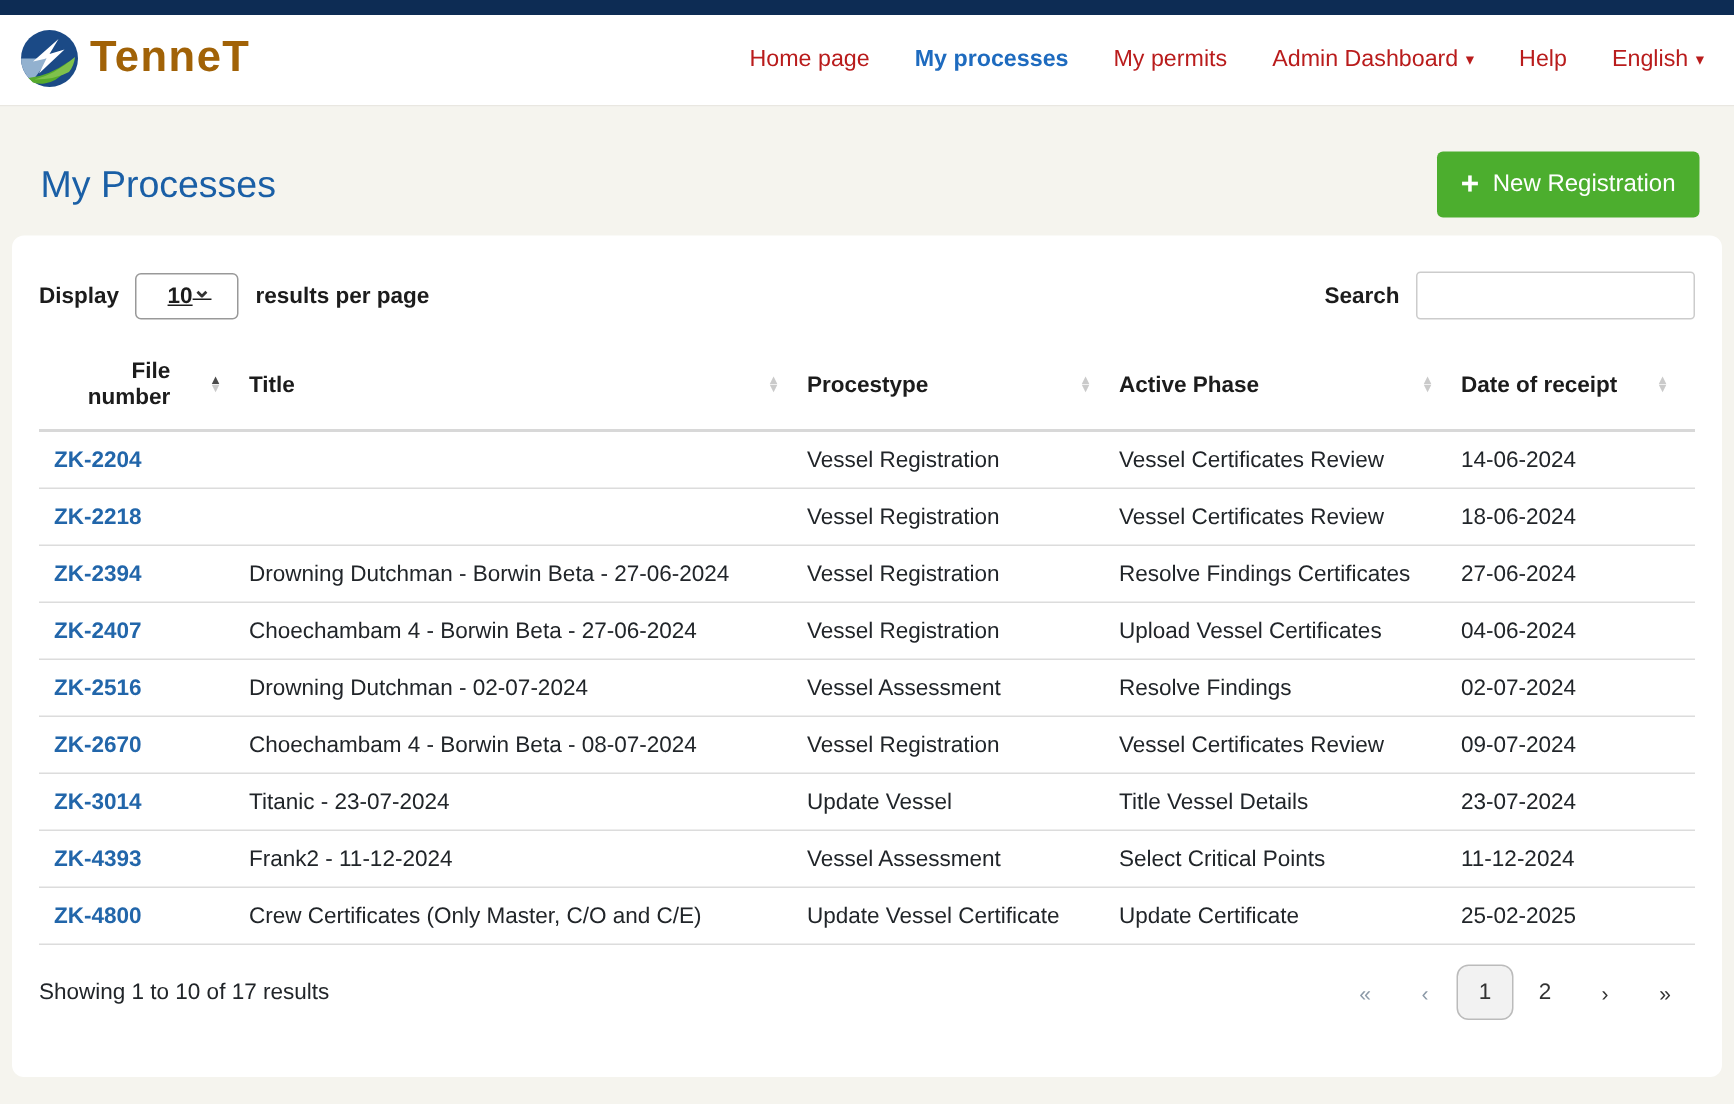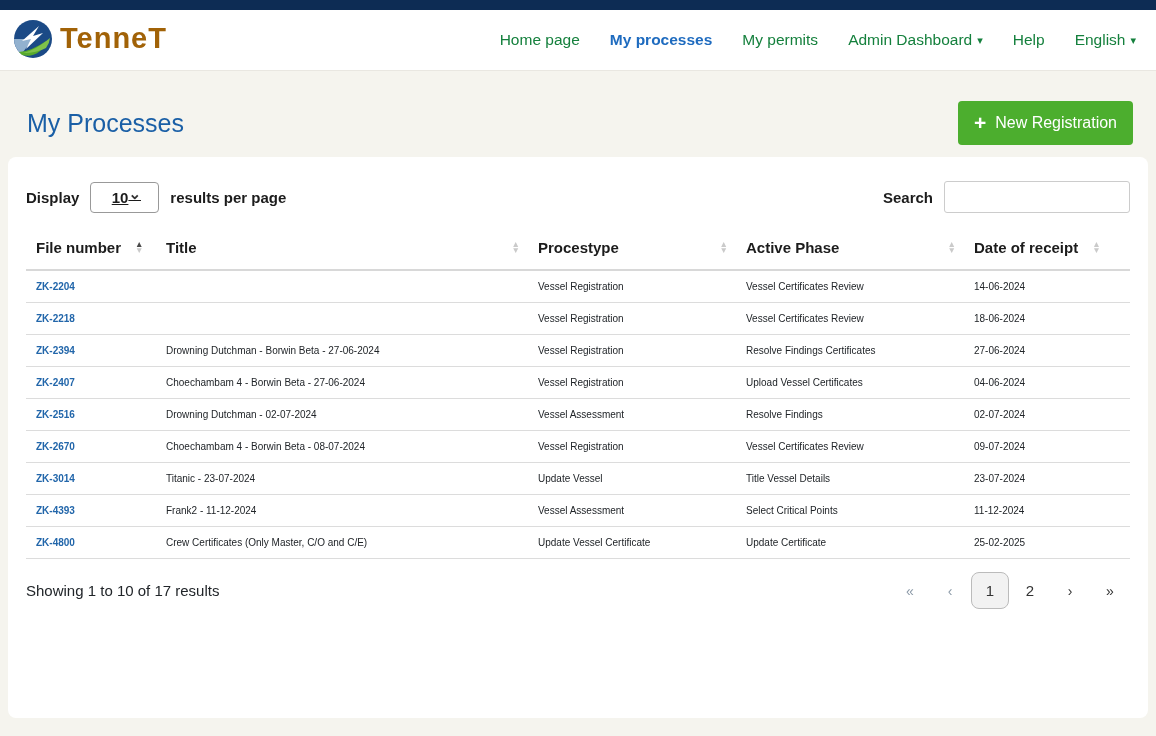--- a/index.html
+++ b/index.html
@@ -14,21 +14,21 @@
   
   .topbar { height:10px; background:#0d2c54; }
   
   .navbar {
     height:61px; background:#fff; display:flex; align-items:center;
     padding:0 20px 0 10px; border-bottom:1px solid #e9e7e1;
   }
   .logo { display:flex; align-items:center; gap:4px; cursor:pointer; }
   .logo-text { font-size:29px; font-weight:700; color:#a16207; letter-spacing:1px; line-height:1; margin-top:-3px; }
   .nav-links { margin-left:auto; display:flex; align-items:center; gap:30px; font-size:15.5px; }
-  .nav-link { cursor:pointer; white-space:nowrap; color:#15803d; }
+  .nav-link { cursor:pointer; white-space:nowrap; color:#b91c1c; }
   .nav-link.active { color:#1e6bbf; font-weight:700; }
   .caret-down { font-size:11px; margin-left:5px; position:relative; top:-1px; }
   
   .page-head { display:flex; justify-content:space-between; align-items:center; padding:30px 23px 12px 27px; }
   .page-title { font-size:25px; color:#1a5fa6; font-weight:400; }
   .btn-new {
     background:#4cae2e; color:#fff; border:none; border-radius:4px;
     font-family:"Liberation Sans", sans-serif;
     font-size:16px; padding:0 16px; height:44px;
     display:flex; align-items:center; gap:9px; cursor:pointer;
@@ -49,24 +49,24 @@
   .search-input {
     width:186px; height:32px; border:1px solid #ccc; border-radius:3px;
     padding:0 8px; font-size:15px; font-family:"Liberation Sans", sans-serif;
   }
   
   table { width:100%; border-collapse:collapse; table-layout:fixed; }
   col.c-file { width:130px; } col.c-title { width:372px; } col.c-type { width:208px; }
   col.c-phase { width:228px; } col.c-date { width:auto; }
   th { padding:10px 8px 13px 10px; border-bottom:2px solid #d8d8d8; }
   .th-inner { display:flex; align-items:center; justify-content:space-between; font-size:15px; font-weight:700; color:#1c1c1c; }
-  th.fit .th-inner { justify-content:flex-start; gap:14px; }
+  th.fit .th-inner { justify-content:flex-start; gap:26px;text-align:right; }
   .sort-icon { display:flex; flex-direction:column; align-items:center; line-height:0.62; font-size:8.5px; color:#cacaca; cursor:pointer; }
   .sort-icon .arr.active { color:#4a4a4a; }
-  td { font-size:10px; color:#212529; padding:10px 8px 10px 10px; border-bottom:1px solid #dcdcdc;
+  td { font-size:15px; color:#212529; padding:10px 8px 10px 10px; border-bottom:1px solid #dcdcdc;
        white-space:nowrap; overflow:hidden; text-overflow:ellipsis; }
   .file-link { color:#2266aa; font-weight:700; text-decoration:none; cursor:pointer; }
   
   .table-footer { display:flex; align-items:center; justify-content:space-between; margin-top:13px; font-size:15px; color:#212529; }
   .pagination { display:flex; align-items:center; }
   .page-item { min-width:40px; text-align:center; padding:9px 0; font-size:14px; cursor:pointer; color:#333; }
   .page-item.muted { color:#8c9aa8; }
   .page-item.num { font-size:15px; }
   .page-item.active-page { border:1px solid #bbb; background:#f2f2f2; border-radius:8px; width:38px; min-width:38px; margin:0 1px; }
 </style>

